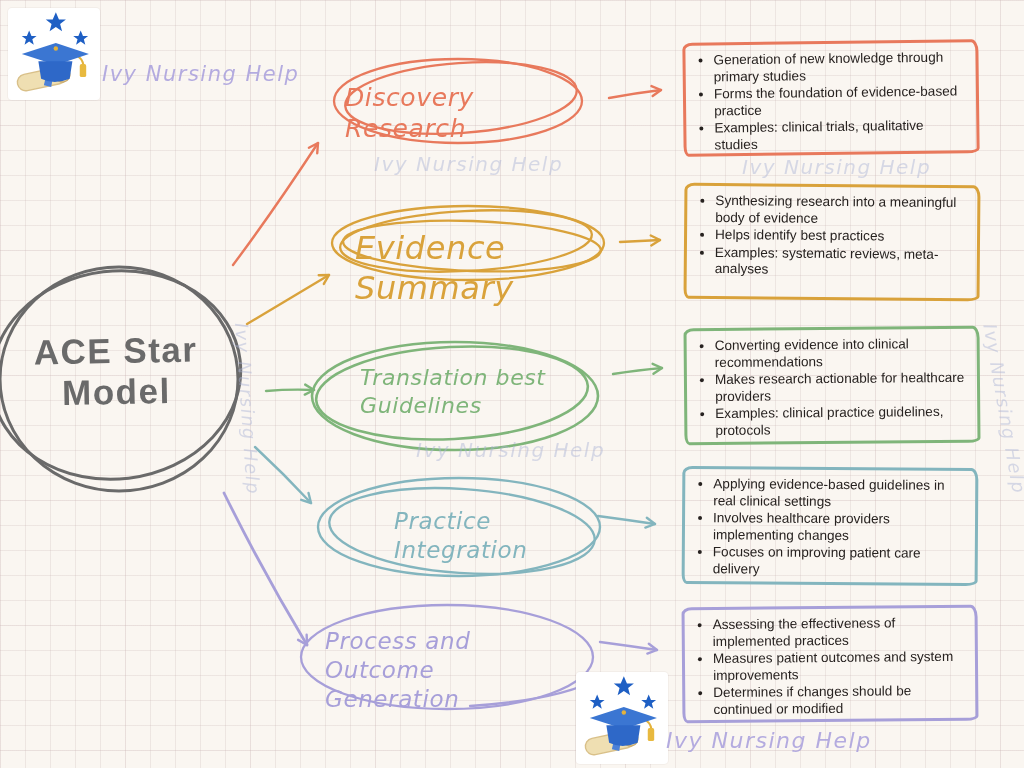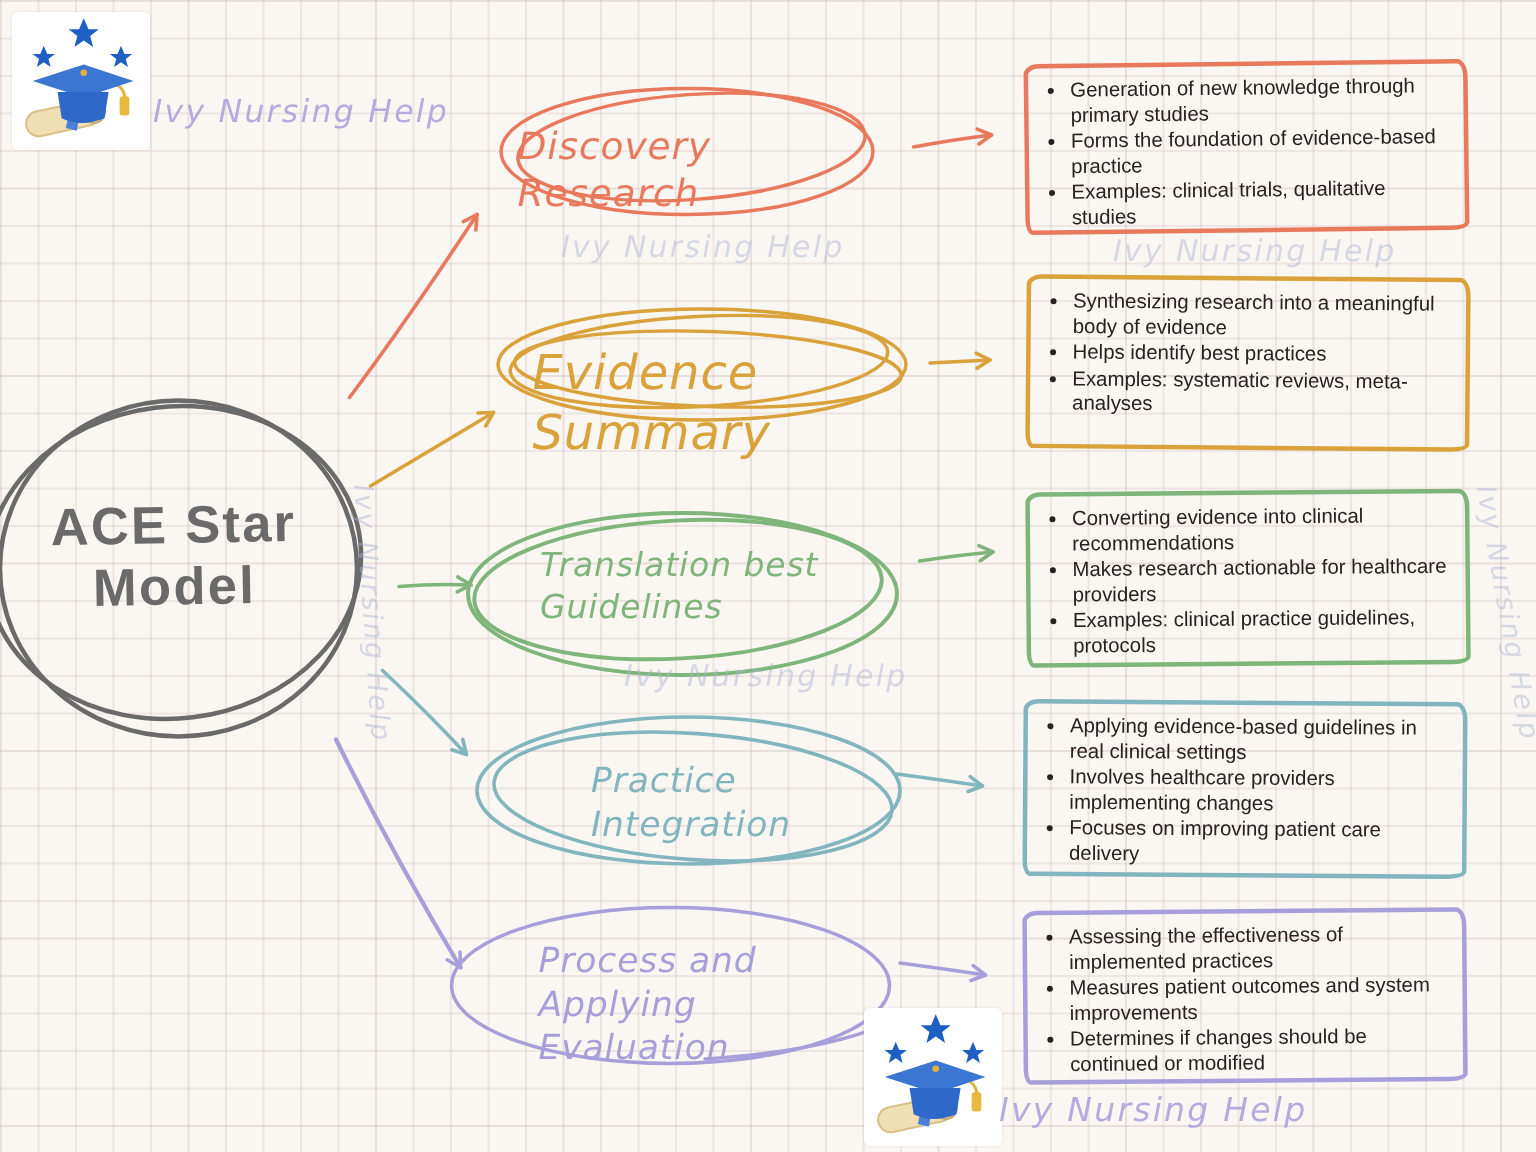--- a/index.html
+++ b/index.html
@@ -155,23 +155,23 @@
   <div class="node-label t-amber" style="left:355px;top:228px;width:230px;font-size:32px;">
     <span>Evidence Summary</span>
   </div>
   <div class="node-label t-green" style="left:360px;top:364px;width:195px;font-size:22px;">
     <span>Translation best</span>
     <span>Guidelines</span>
   </div>
   <div class="node-label t-teal" style="left:350px;top:507px;width:225px;font-size:23px;margin-left:44px;">
     <span>Practice Integration</span>
   </div>
-  <div class="node-label t-purple" style="left:325px;top:627px;width:240px;font-size:23px;margin-left:34px;">
+  <div class="node-label t-purple" style="left:325px;top:627px;width:240px;font-size:23px;">
     <span>Process and</span>
-    <span>Applying Evaluation</span>
+    <span>Outcome Generation</span>
   </div>
 
   <div class="info-box b-salmon" style="left:683px;top:41px;height:114px;">
     <ul>
       <li>Generation of new knowledge through primary studies</li>
       <li>Forms the foundation of evidence-based practice</li>
       <li>Examples: clinical trials, qualitative studies</li>
     </ul>
   </div>
 

